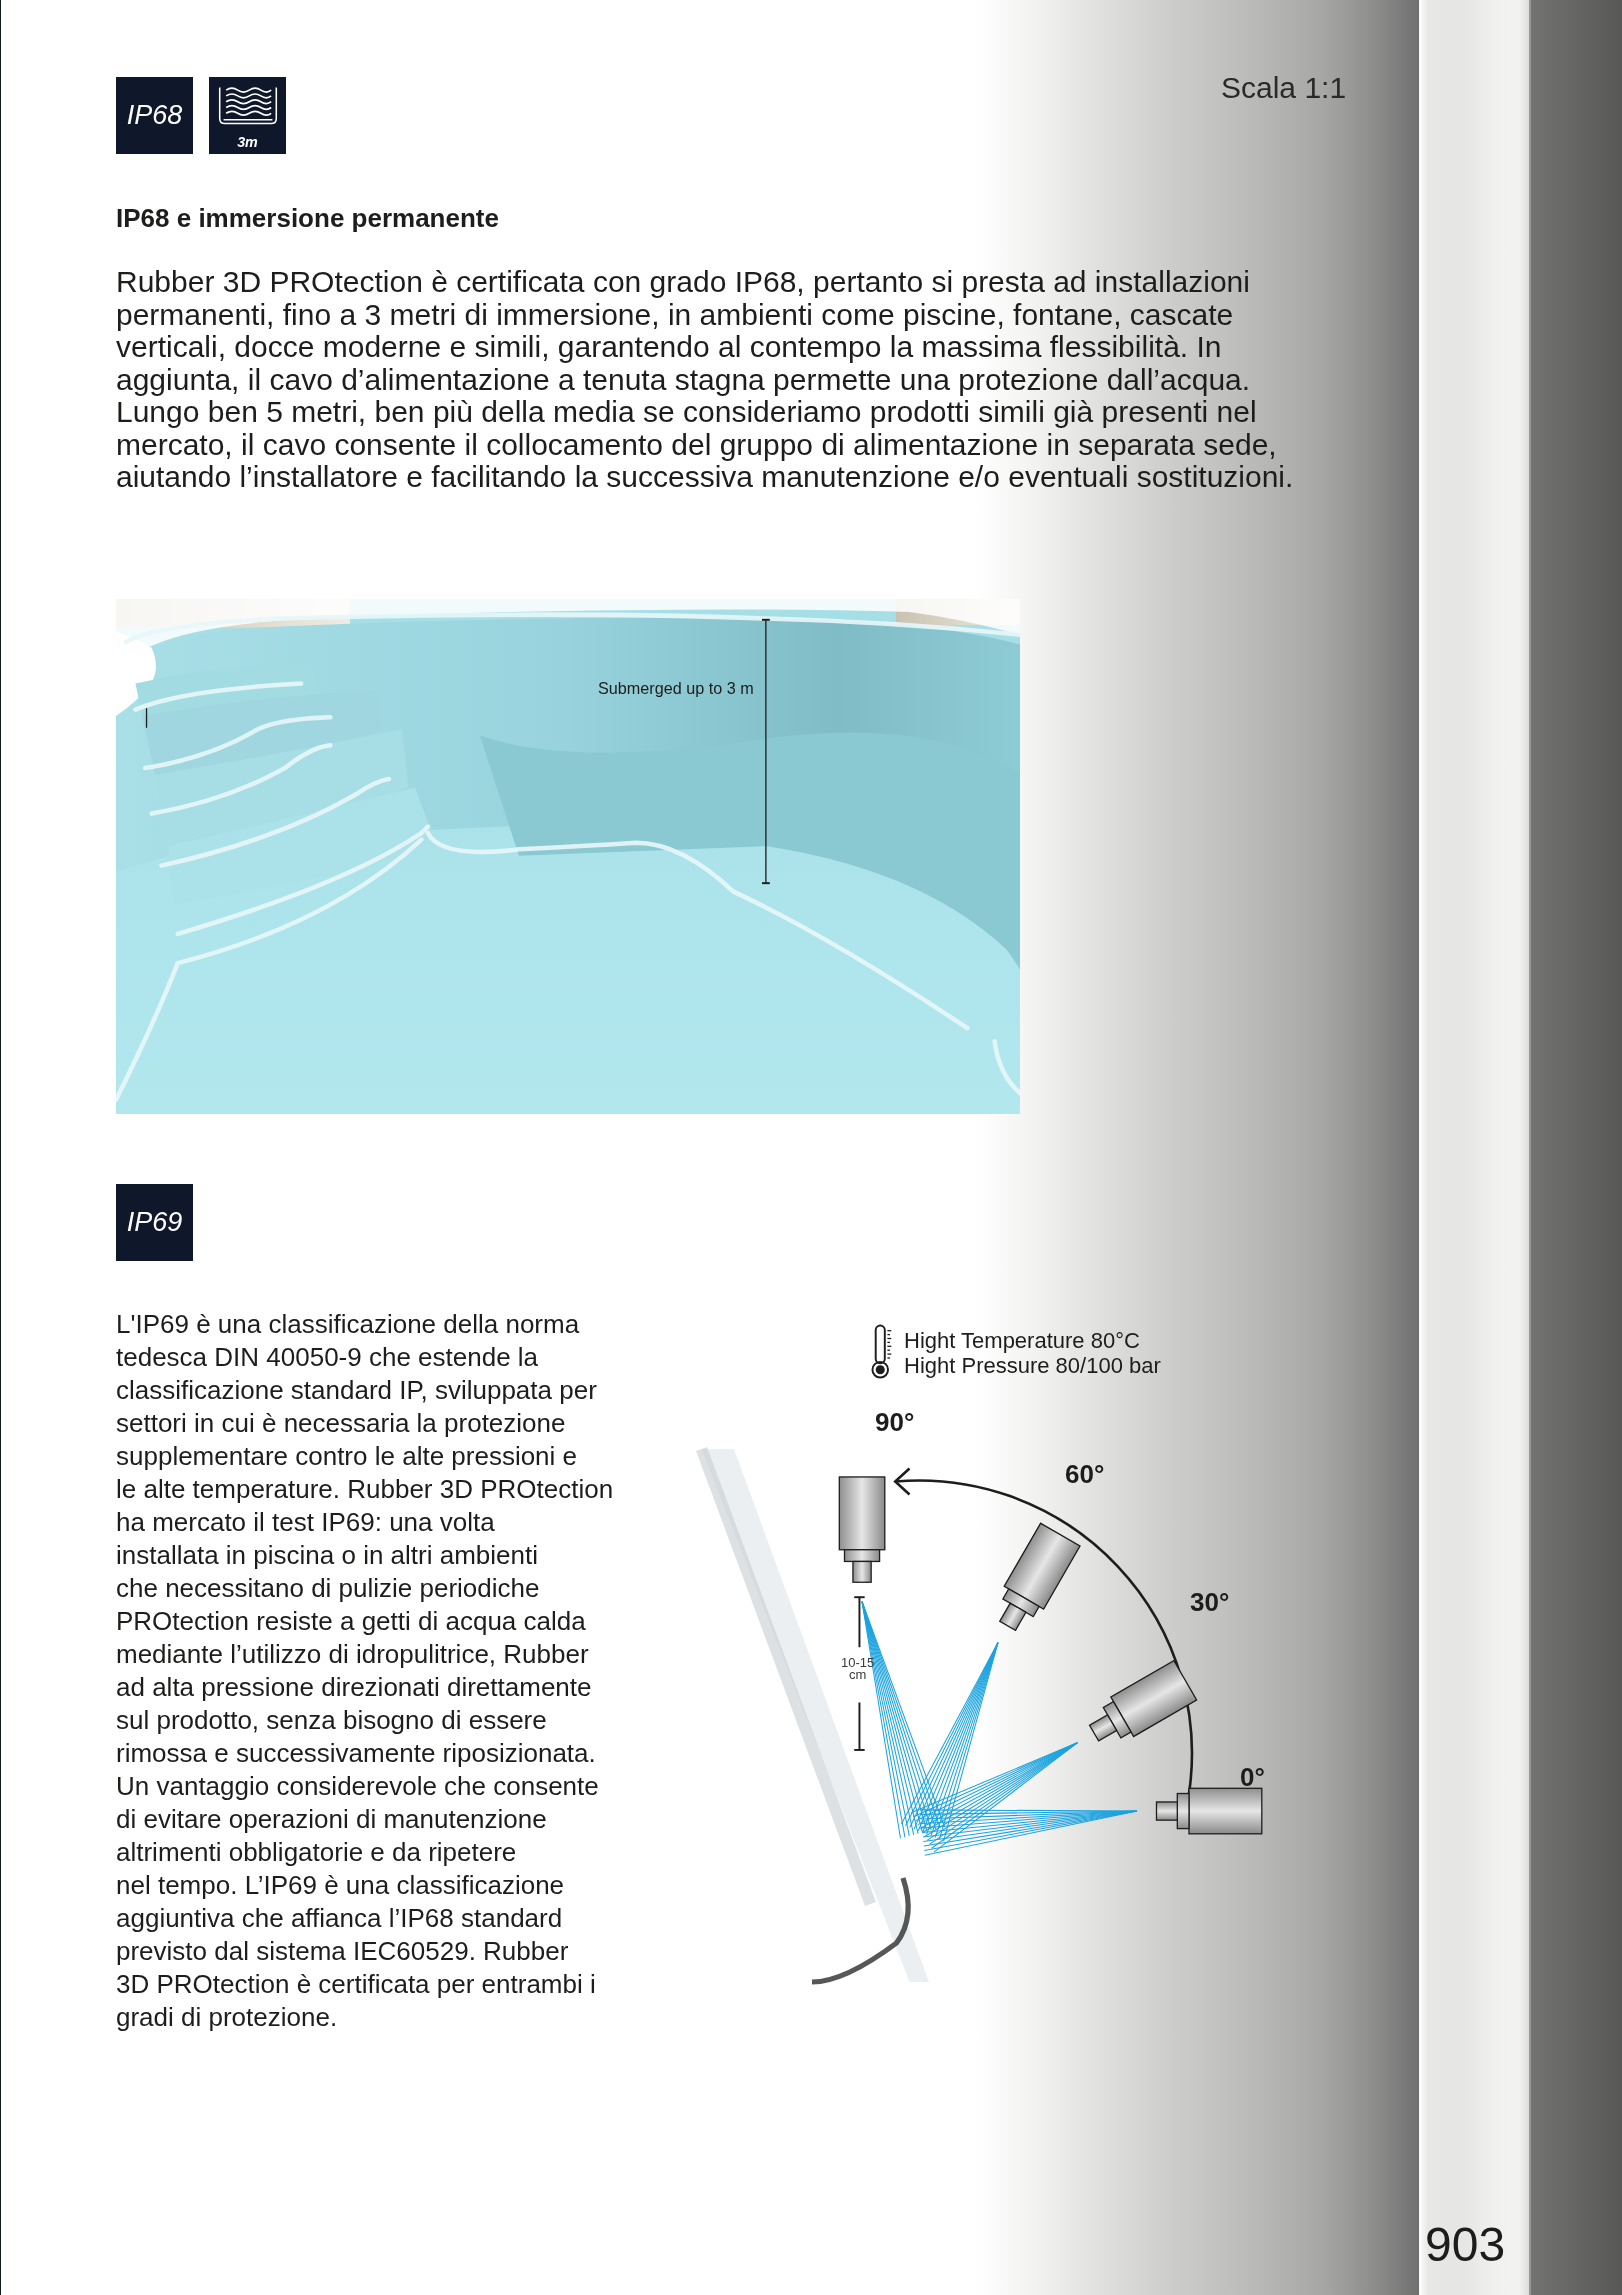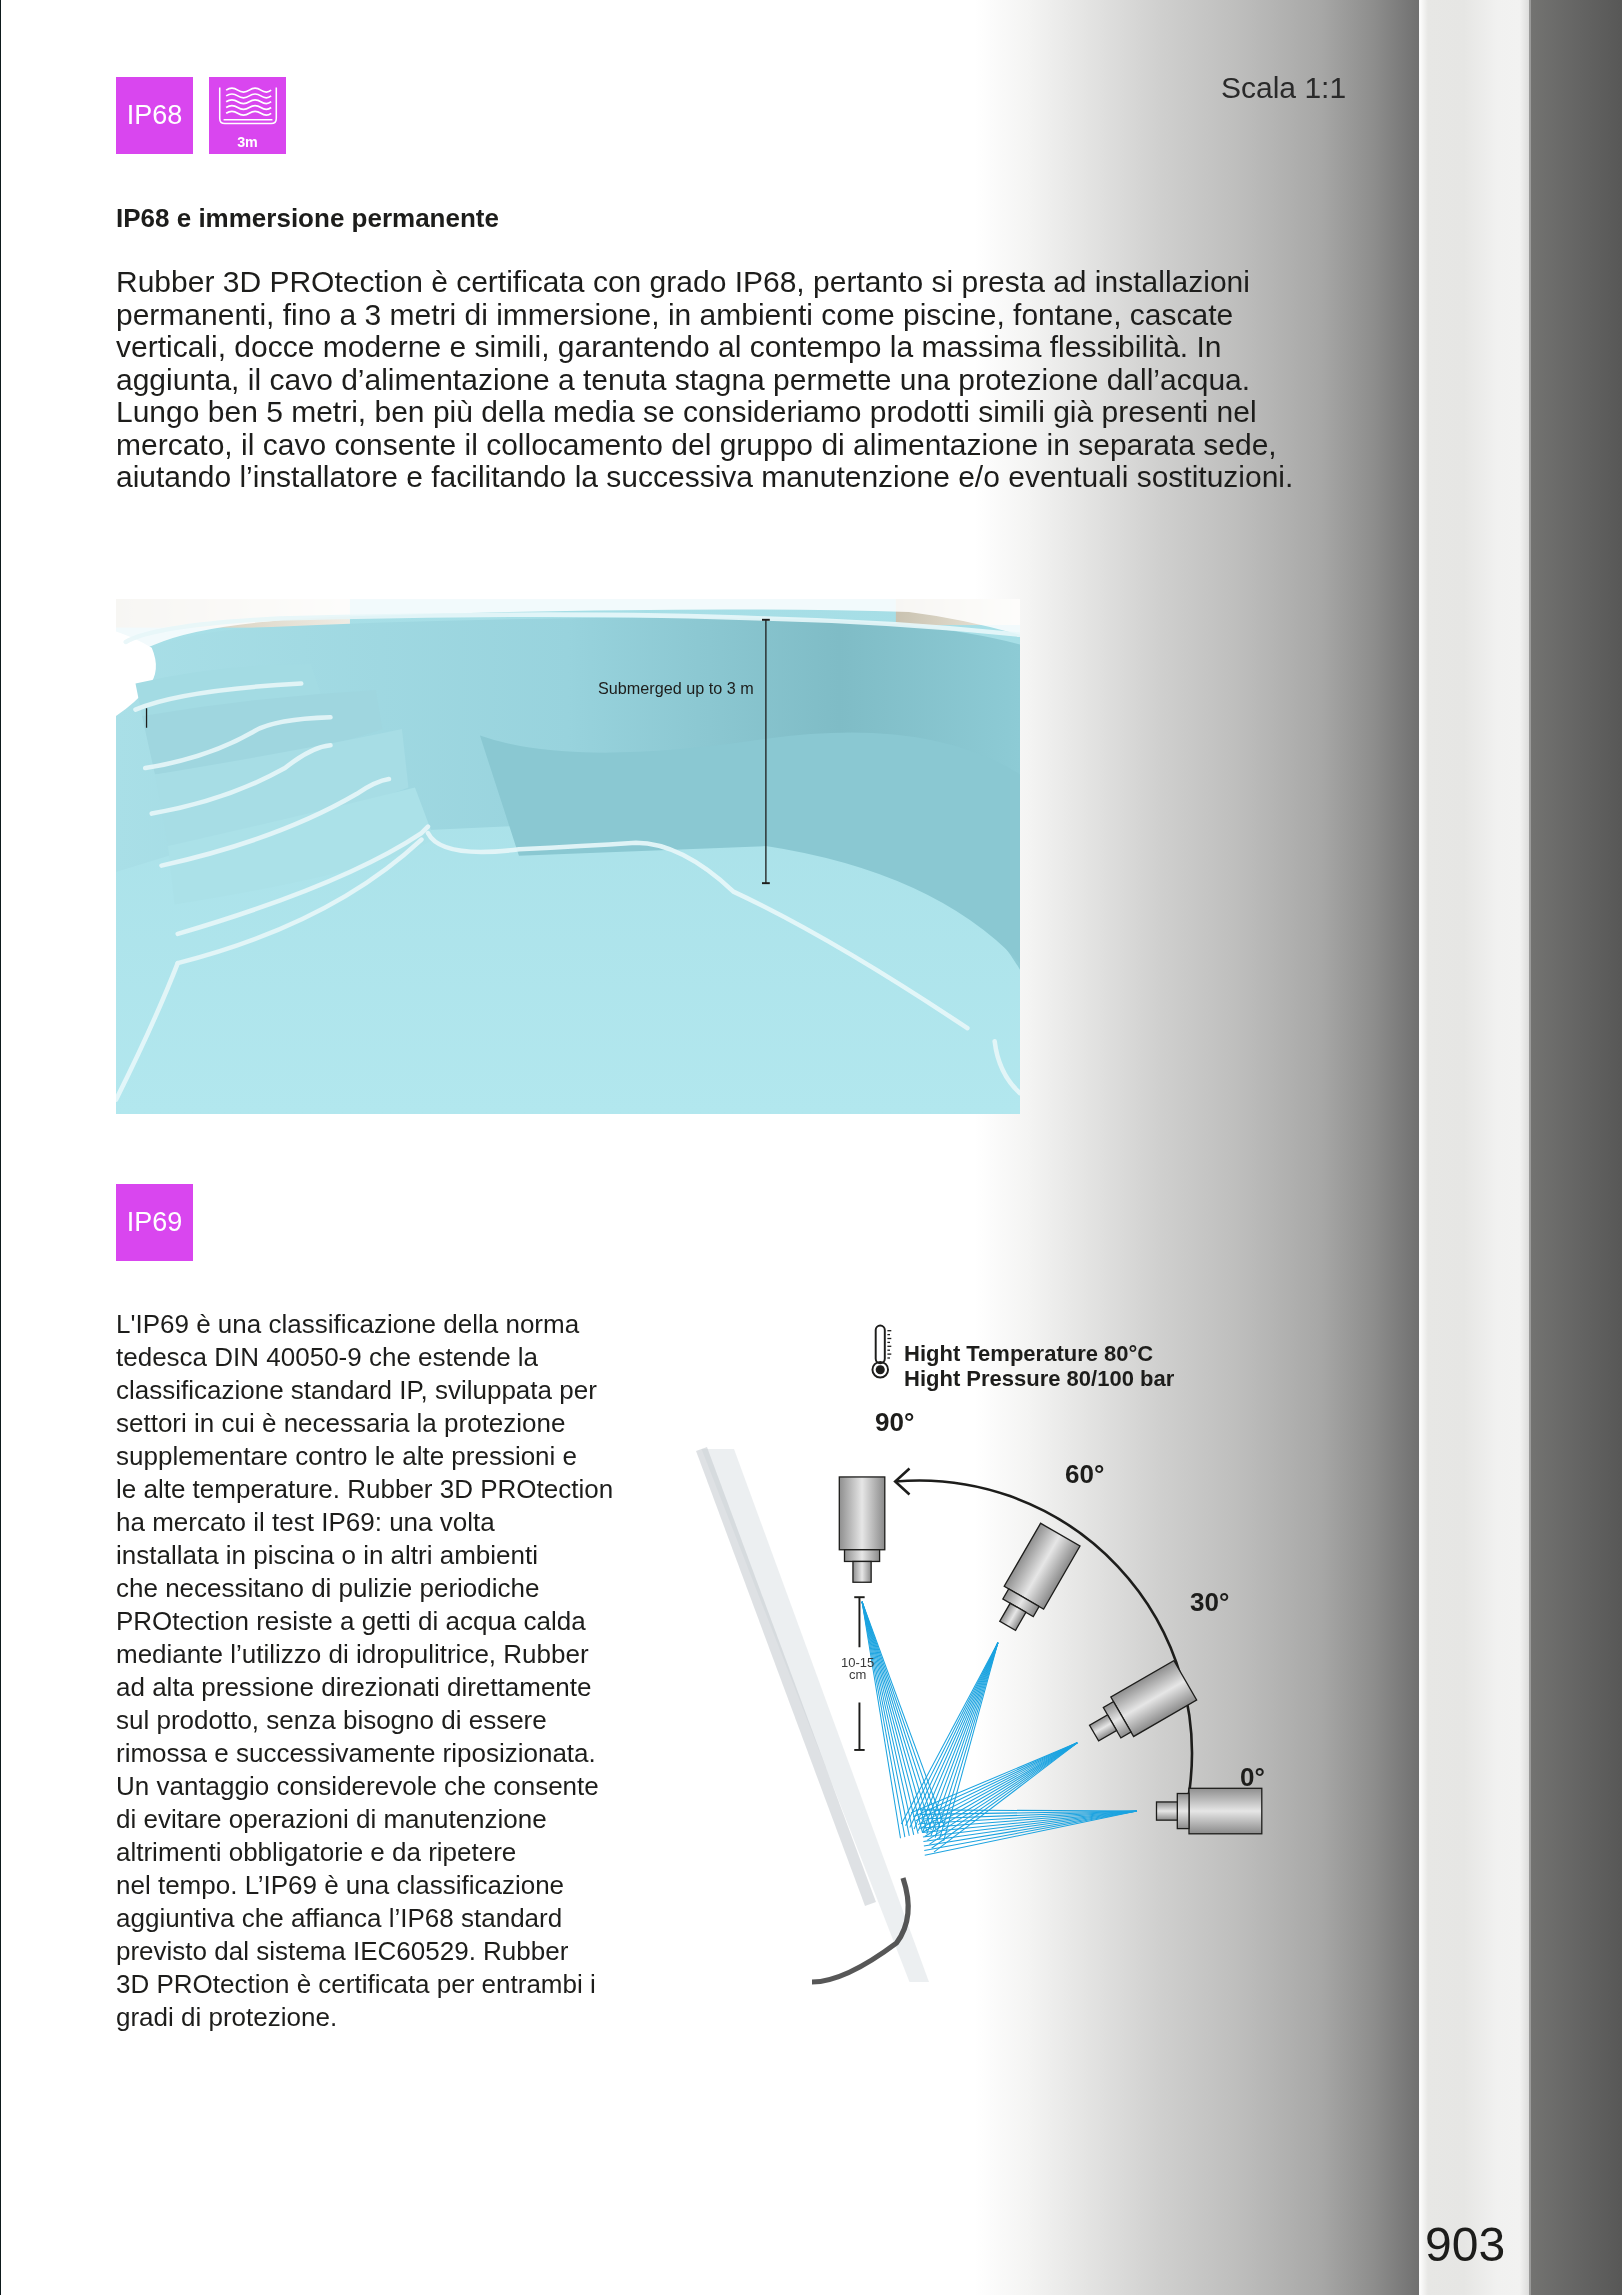--- a/index.html
+++ b/index.html
@@ -26,22 +26,22 @@
     background: linear-gradient(to right, #737371 0%, #656564 50%, #575756 100%);
   }
   .scale-label {
     position: absolute; left: 1221px; top: 71px; font-size: 30px; color: #2a2a2a;
   }
   .page-number {
     position: absolute; left: 1425px; top: 2171px; font-size: 48px; color: #1d1d1b; margin-top: 46px;
   }
 
   .badge {
-    position: absolute; background: #d946ef; color: #fff;
-    display: flex; align-items: center; justify-content: center;
+    position: absolute; background: #0f172a; color: #fff;
+    display: flex; align-items: center; justify-content: center; font-style: italic;
   }
   .badge-ip68 { left: 116px; top: 77px; width: 77px; height: 77px; font-size: 27px; }
   .badge-depth { left: 209px; top: 77px; width: 77px; height: 77px; flex-direction: column; }
   .badge-depth svg { width: 62px; height: 45px; margin-top: 3.9px; }
   .badge-depth .depth-label { font-size: 14.3px; font-weight: bold; margin-top: 4px; }
   .badge-ip69 { left: 116px; top: 1184px; width: 77px; height: 77px; font-size: 27px; }
 
   .section-title {
     position: absolute; left: 116px; top: 203px; font-size: 26px; font-weight: bold; color: #1d1d1b;
   }
@@ -62,21 +62,21 @@
   }
   .pool svg { position: absolute; left: 0; top: 0; width: 100%; height: 100%; }
   .pool-caption {
     position: absolute; left: 482px; top: 80px; font-size: 16.2px; color: #1d1d1b;
   }
 
   
   .diagram { position: absolute; left: 682px; top: 1293px; width: 650px; height: 689px; }
   .diagram svg { position: absolute; left: 0; top: 0; width: 650px; height: 689px; overflow: visible; }
   .spec-lines {
-    position: absolute; left: 222px; top: 35px; font-size: 22px; font-weight: bold; line-height: 25px; color: #1d1d1b; margin-top: 13px;
+    position: absolute; left: 222px; top: 35px; font-size: 22px; font-weight: normal; line-height: 25px; color: #1d1d1b;
   }
   .angle-label { position: absolute; font-size: 26px; font-weight: bold; color: #1d1d1b; }
   .dist-label {
     position: absolute; left: 159px; top: 364px; font-size: 13px; line-height: 11.7px; text-align: center; color: #3a3a3a;
   }
 </style>
 </head>
 <body>
 
 <div class="left-edge"></div>

